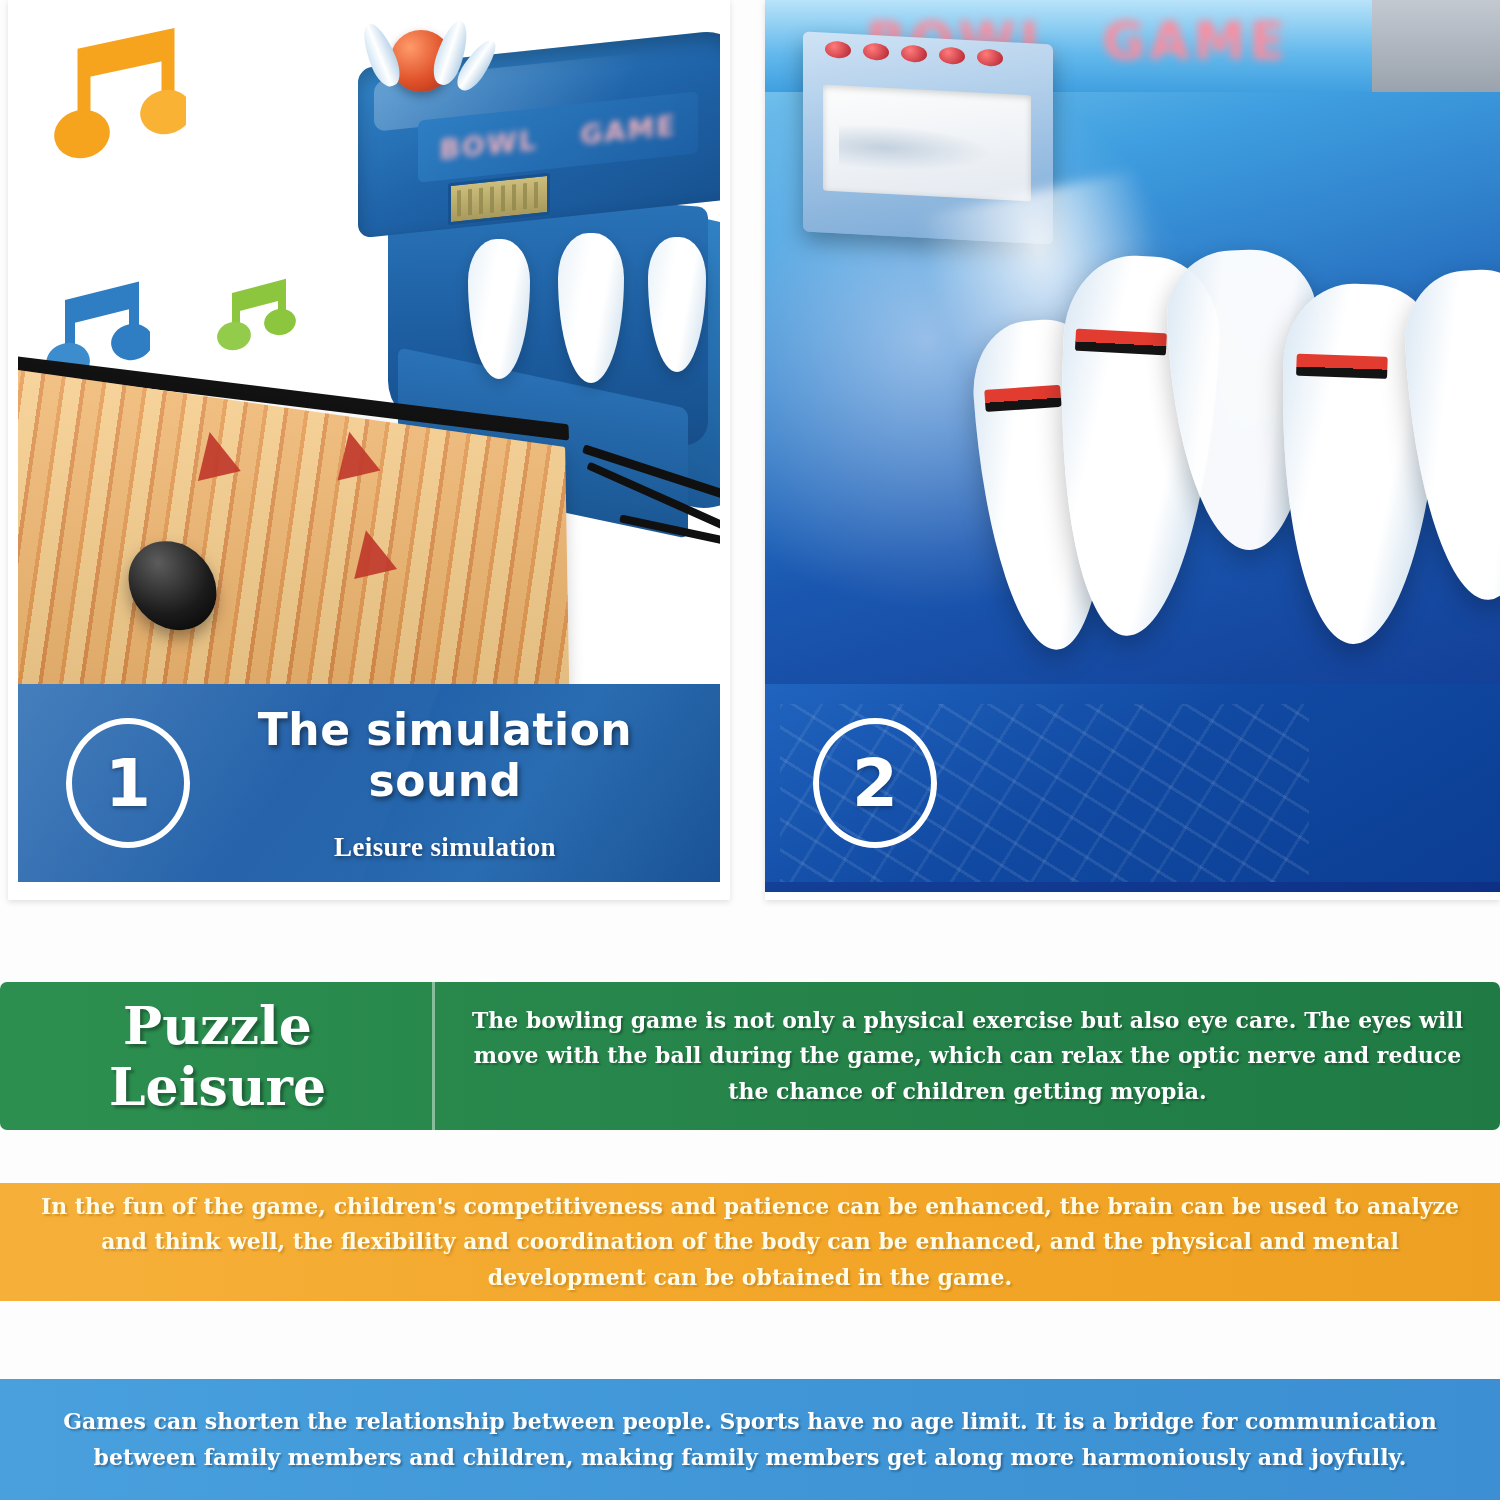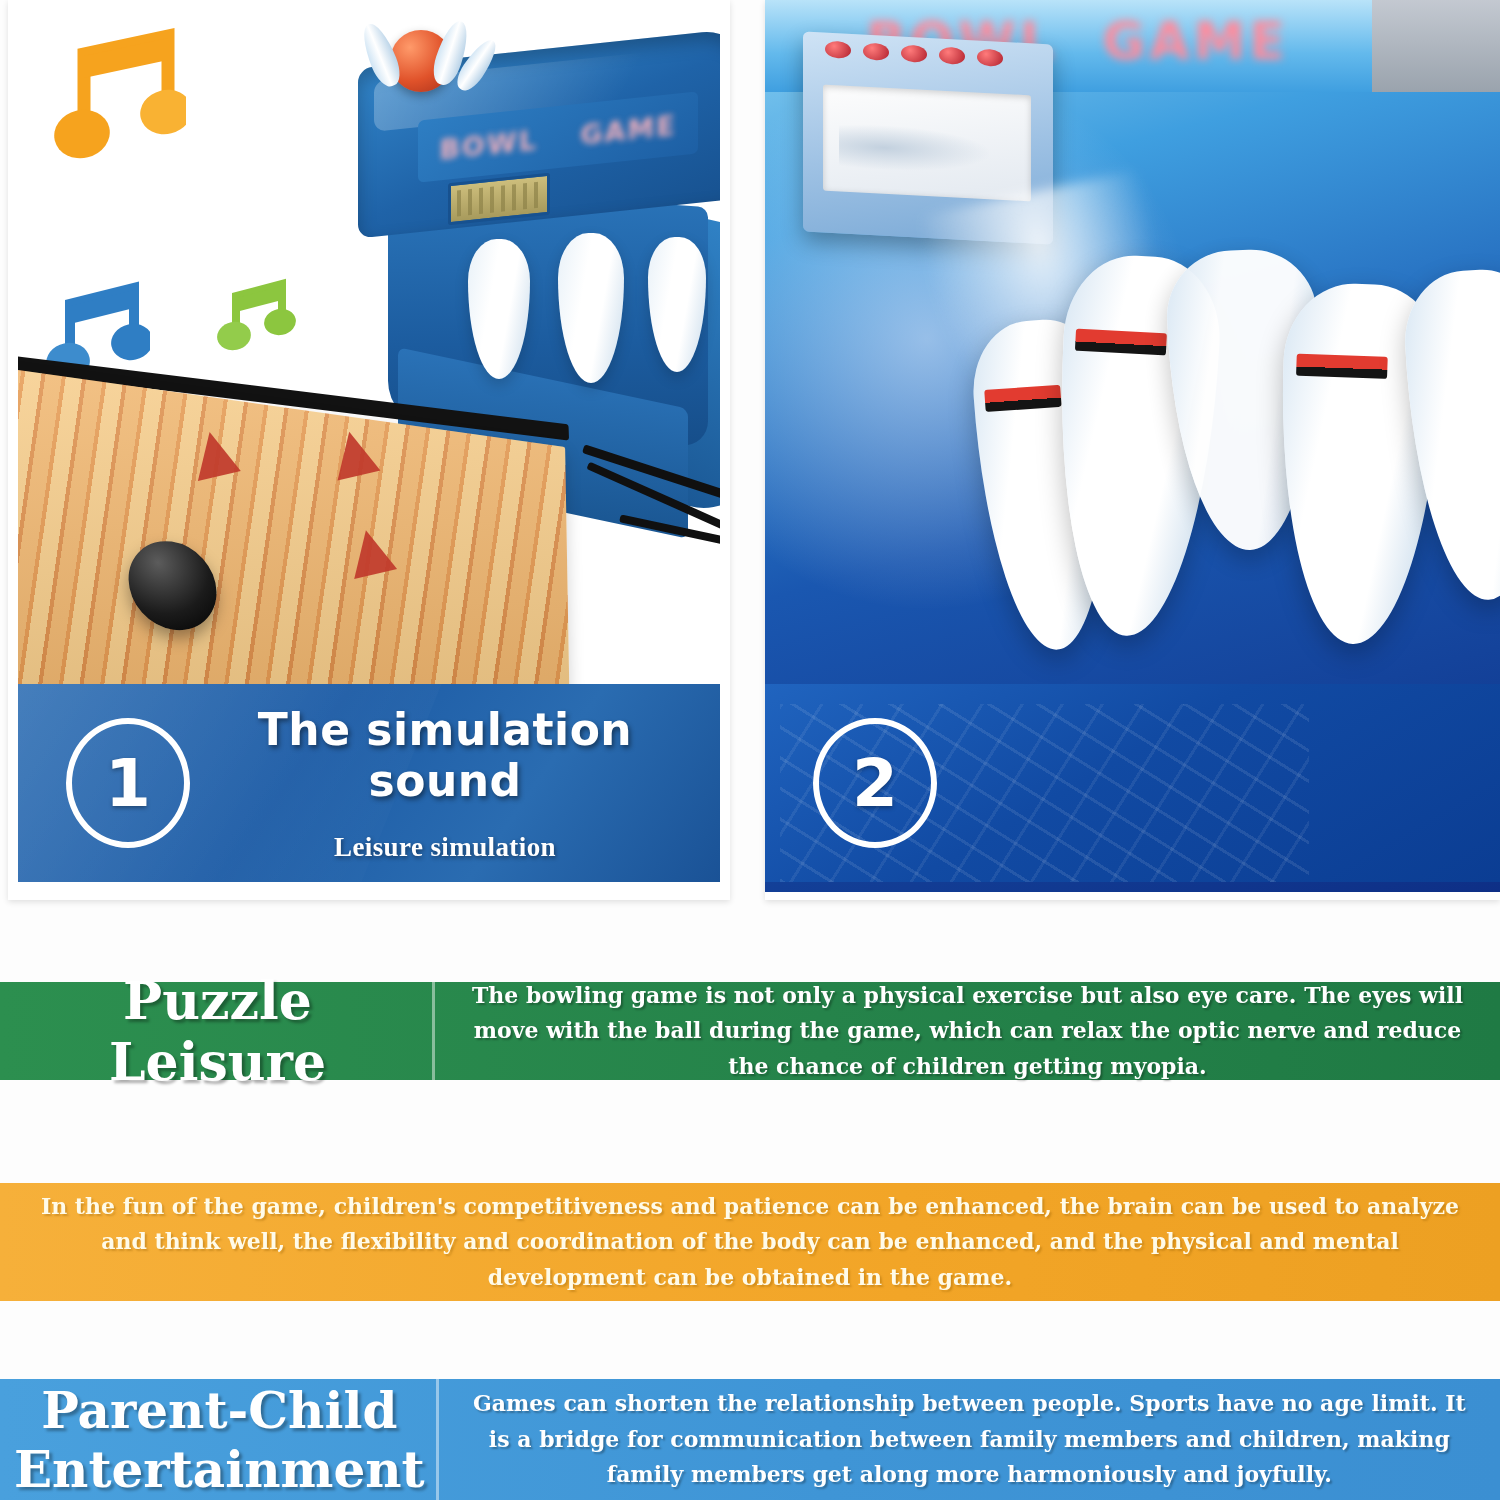--- a/index.html
+++ b/index.html
@@ -181,21 +181,21 @@
         background:rgba(255,255,255,.45);}
   .band .band-label span{font-family:"DejaVu Serif", serif;font-weight:bold;
         color:#ffffff;font-size:50px;line-height:1.18;text-align:center;
         text-shadow:3px 3px 3px rgba(0,0,0,.32);}
   .band .band-body{flex:1 1 auto;display:flex;align-items:center;padding:10px 26px;
         box-sizing:border-box;}
   .band .band-body p{margin:0;width:100%;text-align:center;color:#ffffff;
         font-family:"DejaVu Serif", serif;font-weight:bold;font-size:22px;line-height:1.62;
         text-shadow:2px 2px 2px rgba(0,0,0,.28);}
 
-  .band.green{top:982px;height:98px;background:linear-gradient(90deg,#2c8f4f,#25834a 55%,#1f7a44);}
+  .band.green{top:982px;height:148px;background:linear-gradient(90deg,#2c8f4f,#25834a 55%,#1f7a44);border-radius:7px;}
   .band.green .band-label span{font-size:52px;}
   .band.orange{top:1183px;height:118px;background:linear-gradient(90deg,#f6b03a,#f2a527 60%,#eda022);}
   .band.orange .band-label span{font-size:50px;text-shadow:3px 3px 3px rgba(140,90,0,.35);}
   .band.orange .band-body p{color:#fffbe9;text-shadow:2px 2px 2px rgba(150,95,0,.35);}
   .band.blue{top:1379px;height:121px;background:linear-gradient(90deg,#49a0dd,#3f95d6 55%,#3b8fd2);}
   .band.blue .band-label span{font-size:50px;}
 </style>
 </head>
 <body>
 
@@ -346,21 +346,18 @@
     </div>
   </div>
 
   <div class="band orange">
     <div class="band-body">
       <p>In the fun of the game, children's competitiveness and patience can be enhanced, the brain can be used to analyze and think well, the flexibility and coordination of the body can be enhanced, and the physical and mental development can be obtained in the game.</p>
     </div>
   </div>
 
   <div class="band blue">
-    <div class="band-label">
-      <span>Parent-Child Entertainment</span>
-    </div>
     <div class="band-body">
       <p>Games can shorten the relationship between people. Sports have no age limit. It is a bridge for communication between family members and children, making family members get along more harmoniously and joyfully.</p>
     </div>
   </div>
 
 </div>
 
 </body></html>

